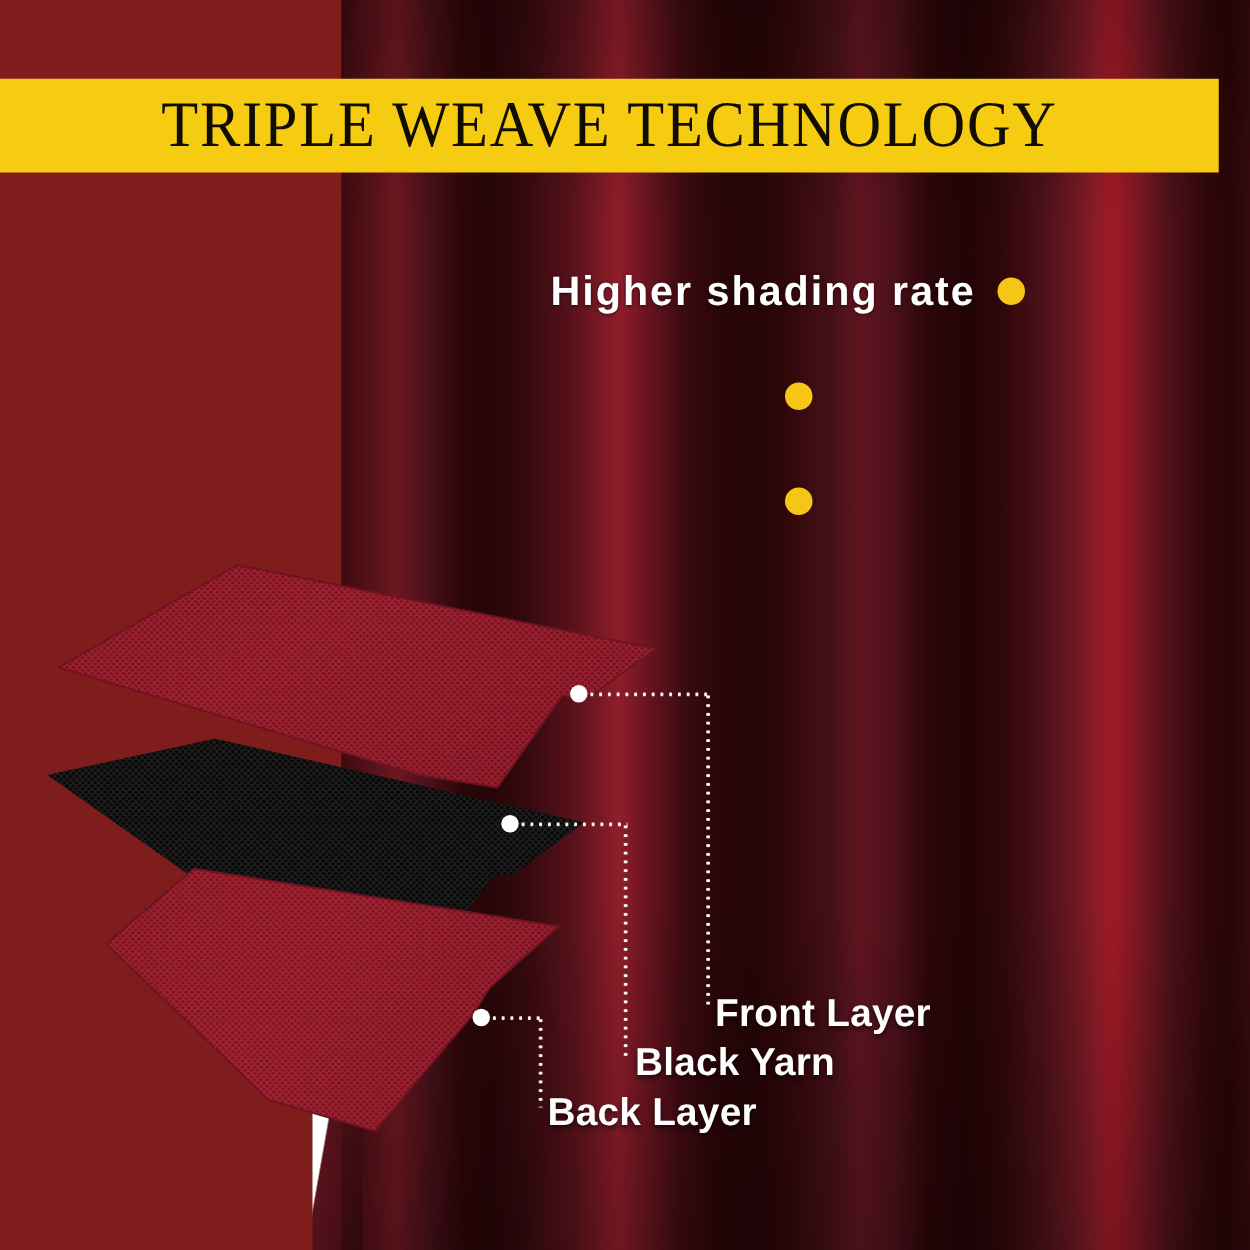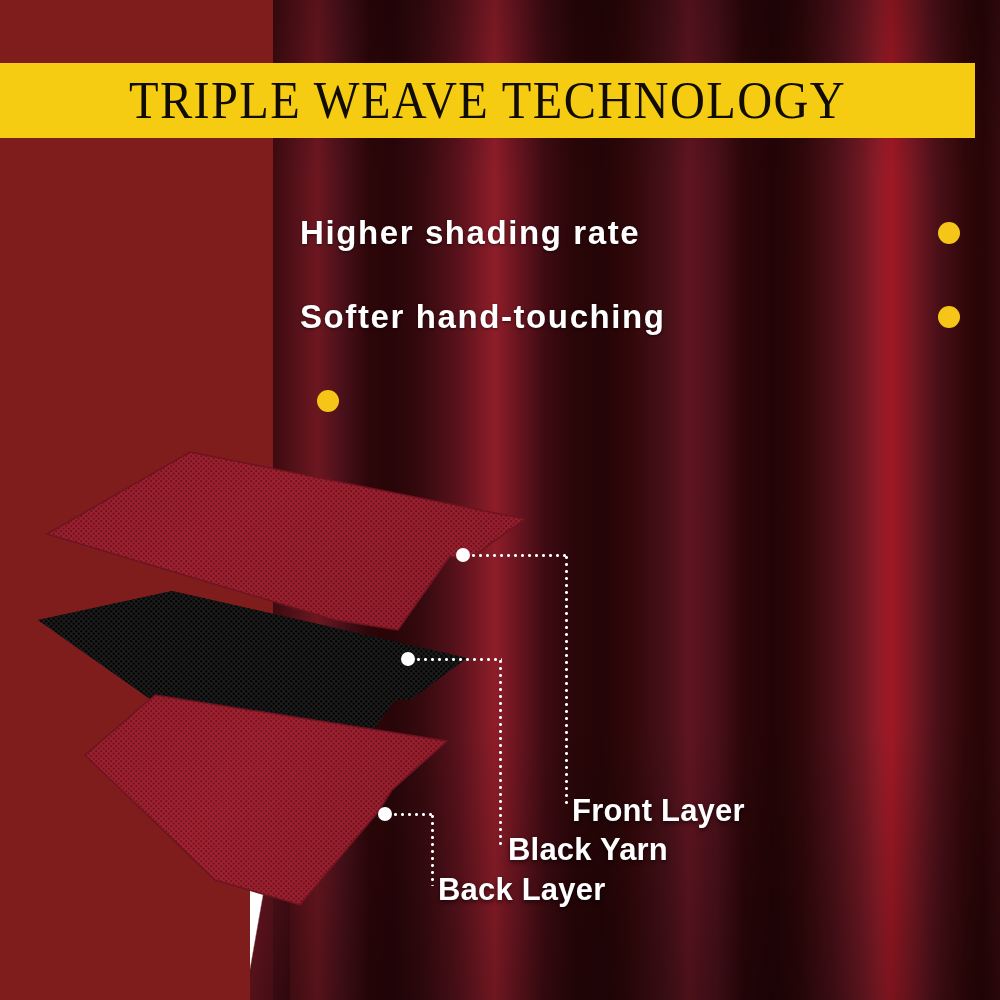--- a/index.html
+++ b/index.html
@@ -78,21 +78,21 @@
     transform-origin:center;
     white-space:nowrap;
     font-weight:400;
   }
 
   
   .features{
     position:absolute;left:300px;top:205px;width:660px;
   }
   .feature-row{
-    display:flex;align-items:center;justify-content:space-between;
+    display:flex;align-items:center;justify-content:center;
     height:56px;margin-bottom:28px;
   }
   .feature-text{
     color:#ffffff;
     font-size:33px;
     font-weight:bold;
     letter-spacing:1.6px;
     white-space:nowrap;
     text-shadow:0 1px 3px rgba(0,0,0,0.55);
   }
@@ -148,21 +148,20 @@
   </div>
 
   <div class="features">
 
     <div class="feature-row">
       <span class="feature-text">Higher shading rate</span>
       <span class="feature-dot"></span>
     </div>
 
     <div class="feature-row">
-      <span class="feature-text">Softer hand-touching</span>
       <span class="feature-dot"></span>
     </div>
 
     <div class="feature-row">
       <span class="feature-dot"></span>
     </div>
 
   </div>
 
   <div class="swatch-wrap">

